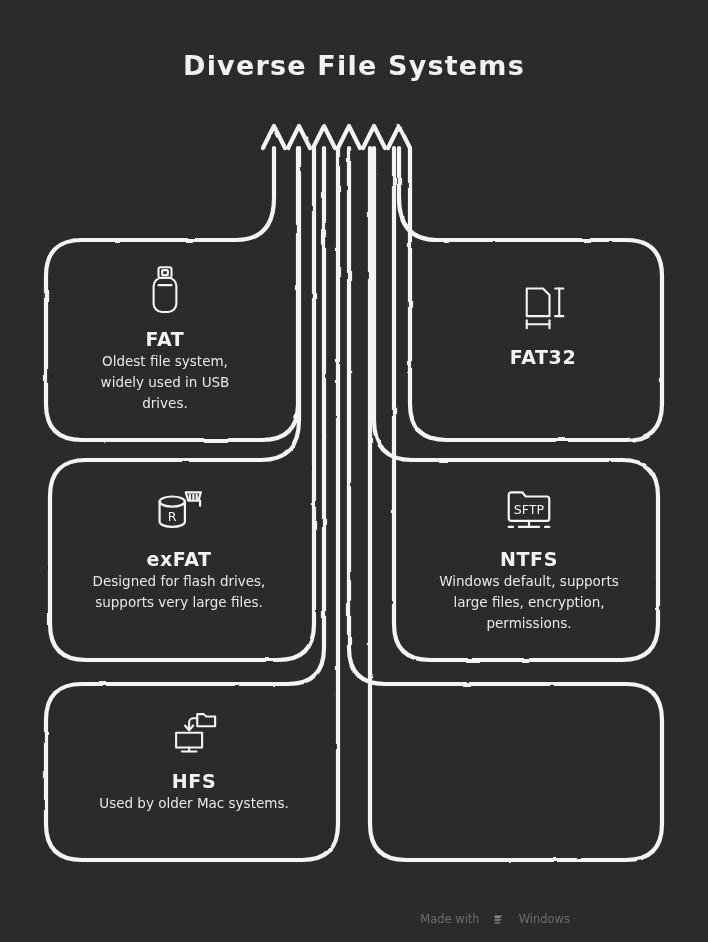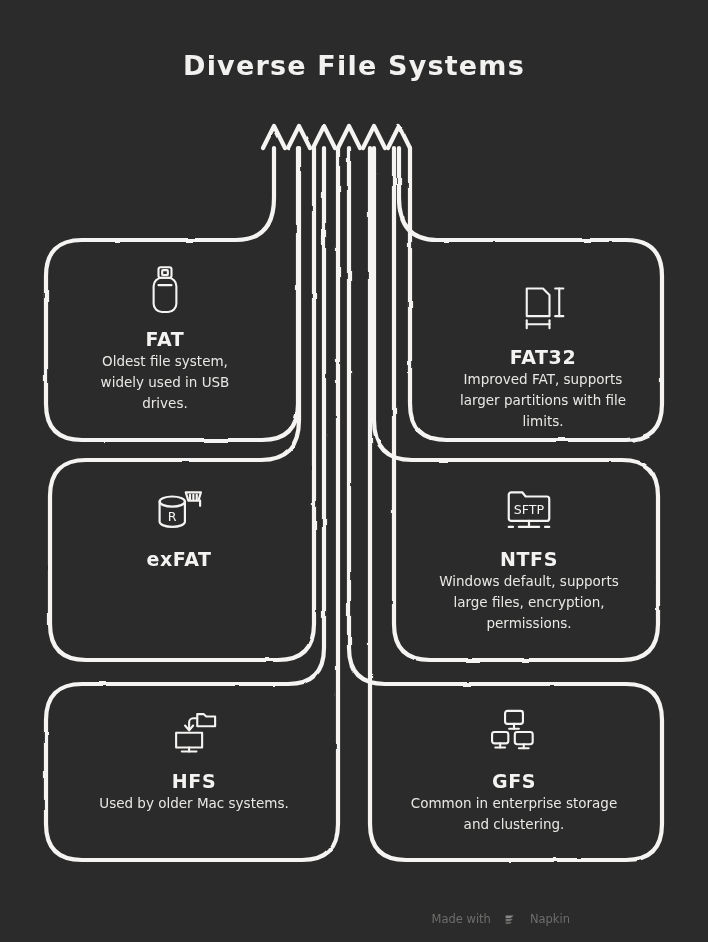--- a/index.html
+++ b/index.html
@@ -133,37 +133,37 @@
         <path d="M12,8 H32 L40,16 V42 H12 Z"></path>
         <line x1="52" y1="8" x2="52" y2="42"></line>
         <line x1="47" y1="8" x2="57" y2="8"></line>
         <line x1="47" y1="42" x2="57" y2="42"></line>
         <line x1="12" y1="52" x2="40" y2="52"></line>
         <line x1="12" y1="47" x2="12" y2="57"></line>
         <line x1="40" y1="47" x2="40" y2="57"></line>
       </svg>
     </div>
     <div class="card-title">FAT32</div>
-    <div class="card-desc" style="max-width:190px;">Improved FAT, supports larger partitions with file limits.</div>
   </div>
 
   <div class="card" style="left:52px; top:478px; width:254px;">
     <div class="card-icon">
       <svg viewBox="0 0 64 64" width="54" height="54" fill="none" stroke="#f5f4f2" stroke-width="2.6" stroke-linecap="round" stroke-linejoin="round">
         <ellipse cx="24" cy="22" rx="15" ry="6"></ellipse>
         <path d="M9,22 V46 A15,6 0 0,0 39,46 V22"></path>
         <text x="24" y="45" font-family="DejaVu Sans, sans-serif" font-size="15" fill="#f5f4f2" stroke="none" text-anchor="middle">R</text>
         <path d="M40,11 H58 L55,21 H43 Z"></path>
         <line x1="45" y1="14" x2="45" y2="19"></line>
         <line x1="49" y1="14" x2="49" y2="19"></line>
         <line x1="53" y1="14" x2="53" y2="19"></line>
         <path d="M57,21 V27"></path>
       </svg>
     </div>
     <div class="card-title">exFAT</div>
+    <div class="card-desc" style="max-width:215px;">Designed for flash drives, supports very large files.</div>
   </div>
 
   <div class="card" style="left:56px; top:700px; width:276px;">
     <div class="card-icon">
       <svg viewBox="0 0 64 64" width="52" height="52" fill="none" stroke="#f5f4f2" stroke-width="2.6" stroke-linecap="round" stroke-linejoin="round">
         <path d="M36,10 H44 L47,13 H58 V25 H36 Z"></path>
         <path d="M36,15 H31 A5,5 0 0,0 26,20 V29"></path>
         <path d="M21,24 L26,30 L31,24"></path>
         <path d="M10,33 H42 V51 H10 Z"></path>
         <line x1="26" y1="51" x2="26" y2="56"></line>
@@ -183,43 +183,26 @@
         <line x1="32" y1="45" x2="32" y2="52"></line>
         <line x1="20" y1="52" x2="44" y2="52"></line>
         <line x1="8" y1="52" x2="13" y2="52"></line>
         <line x1="51" y1="52" x2="56" y2="52"></line>
       </svg>
     </div>
     <div class="card-title">NTFS</div>
     <div class="card-desc" style="max-width:205px;">Windows default, supports large files, encryption, permissions.</div>
   </div>
 
-  <div class="card" style="left:396px; top:700px; width:236px;">
-    <div class="card-icon">
-      <svg viewBox="0 0 64 64" width="52" height="52" fill="none" stroke="#f5f4f2" stroke-width="2.6" stroke-linecap="round" stroke-linejoin="round">
-        <rect x="21" y="6" width="22" height="16" rx="3"></rect>
-        <line x1="32" y1="22" x2="32" y2="28"></line>
-        <line x1="26" y1="28" x2="38" y2="28"></line>
-        <rect x="5" y="32" width="20" height="14" rx="3"></rect>
-        <line x1="15" y1="46" x2="15" y2="51"></line>
-        <line x1="9" y1="51" x2="21" y2="51"></line>
-        <rect x="33" y="32" width="22" height="15" rx="3"></rect>
-        <line x1="44" y1="47" x2="44" y2="52"></line>
-        <line x1="38" y1="52" x2="50" y2="52"></line>
-      </svg>
-    </div>
-    <div class="card-title">GFS</div>
-    <div class="card-desc" style="max-width:225px;">Common in enterprise storage and clustering.</div>
-  </div>
 
   <div id="footer">
     <span>Made with</span>
     <span class="logo">
       <svg viewBox="0 0 16 16" width="13" height="13">
         <path d="M2,3 L12,3 L8,6 L2,6 Z" fill="#8a8987"></path>
         <path d="M2,7 L11,7 L7.5,10 L2,10 Z" fill="#767573"></path>
         <path d="M2,11 L10,11 L7,13.5 L2,13.5 Z" fill="#63625f"></path>
       </svg>
     </span>
-    <span>Napkin</span>
+    <span>Windows</span>
   </div>
 
 </div>
 
 </body></html>

